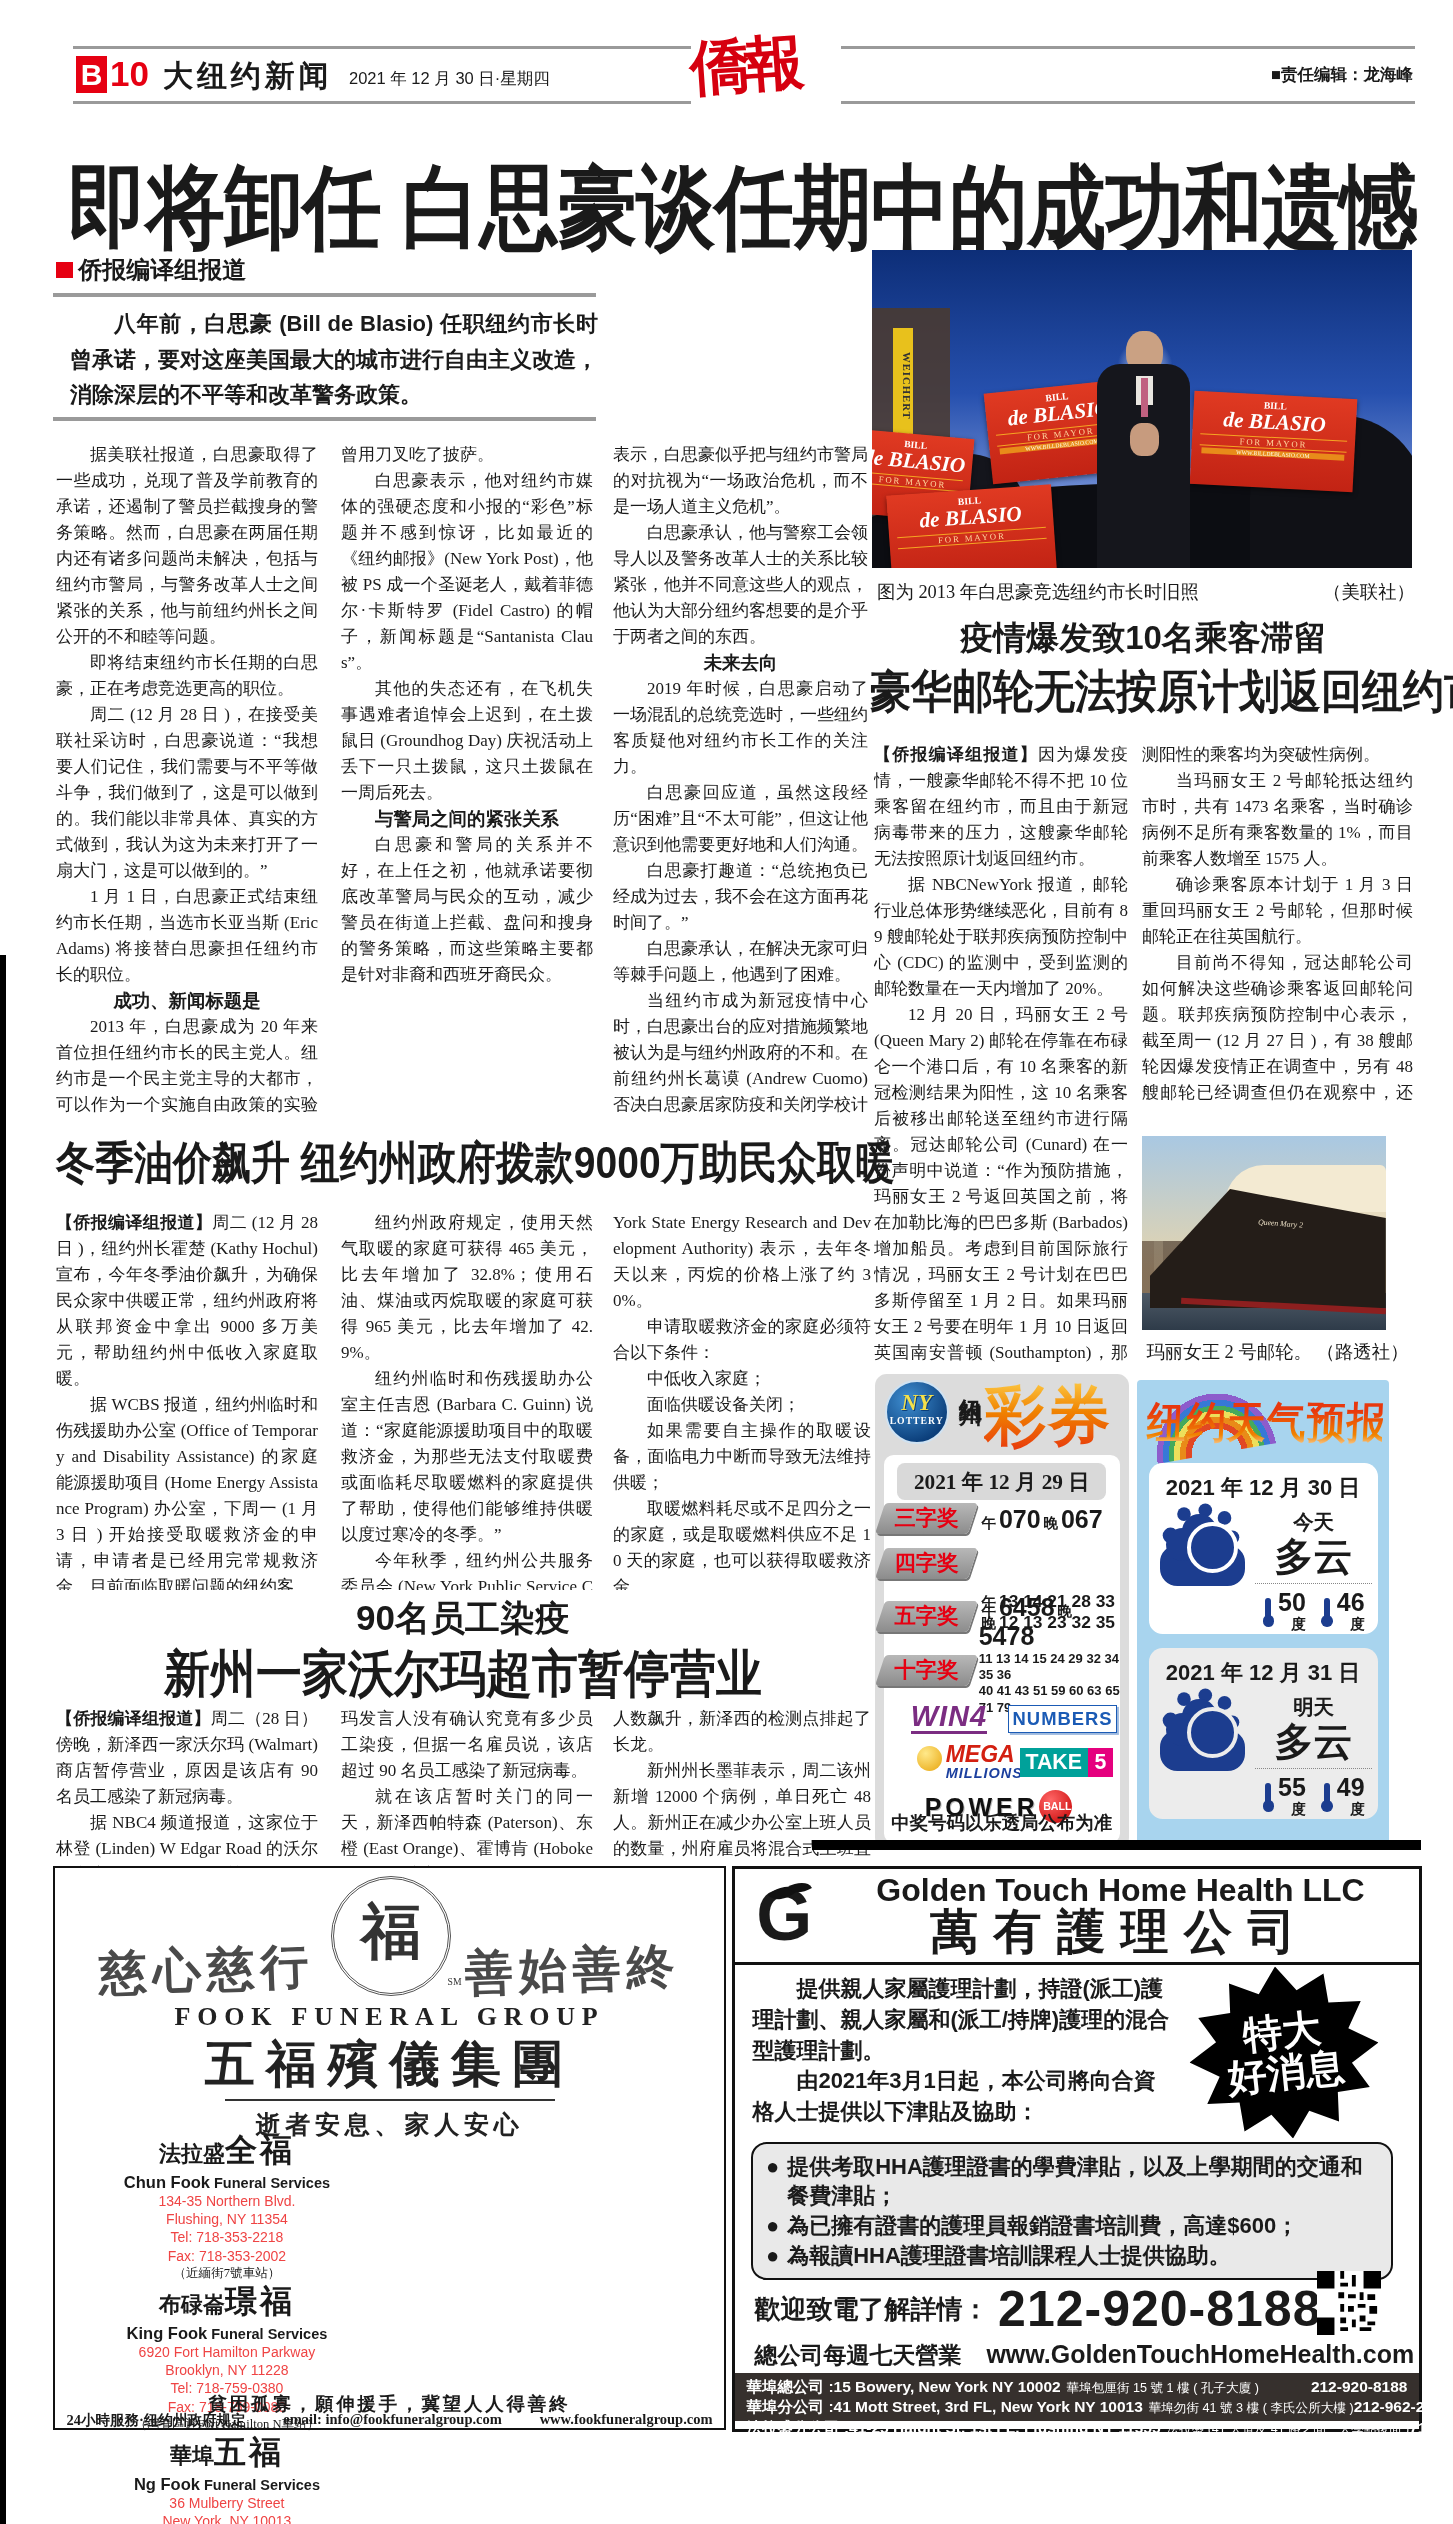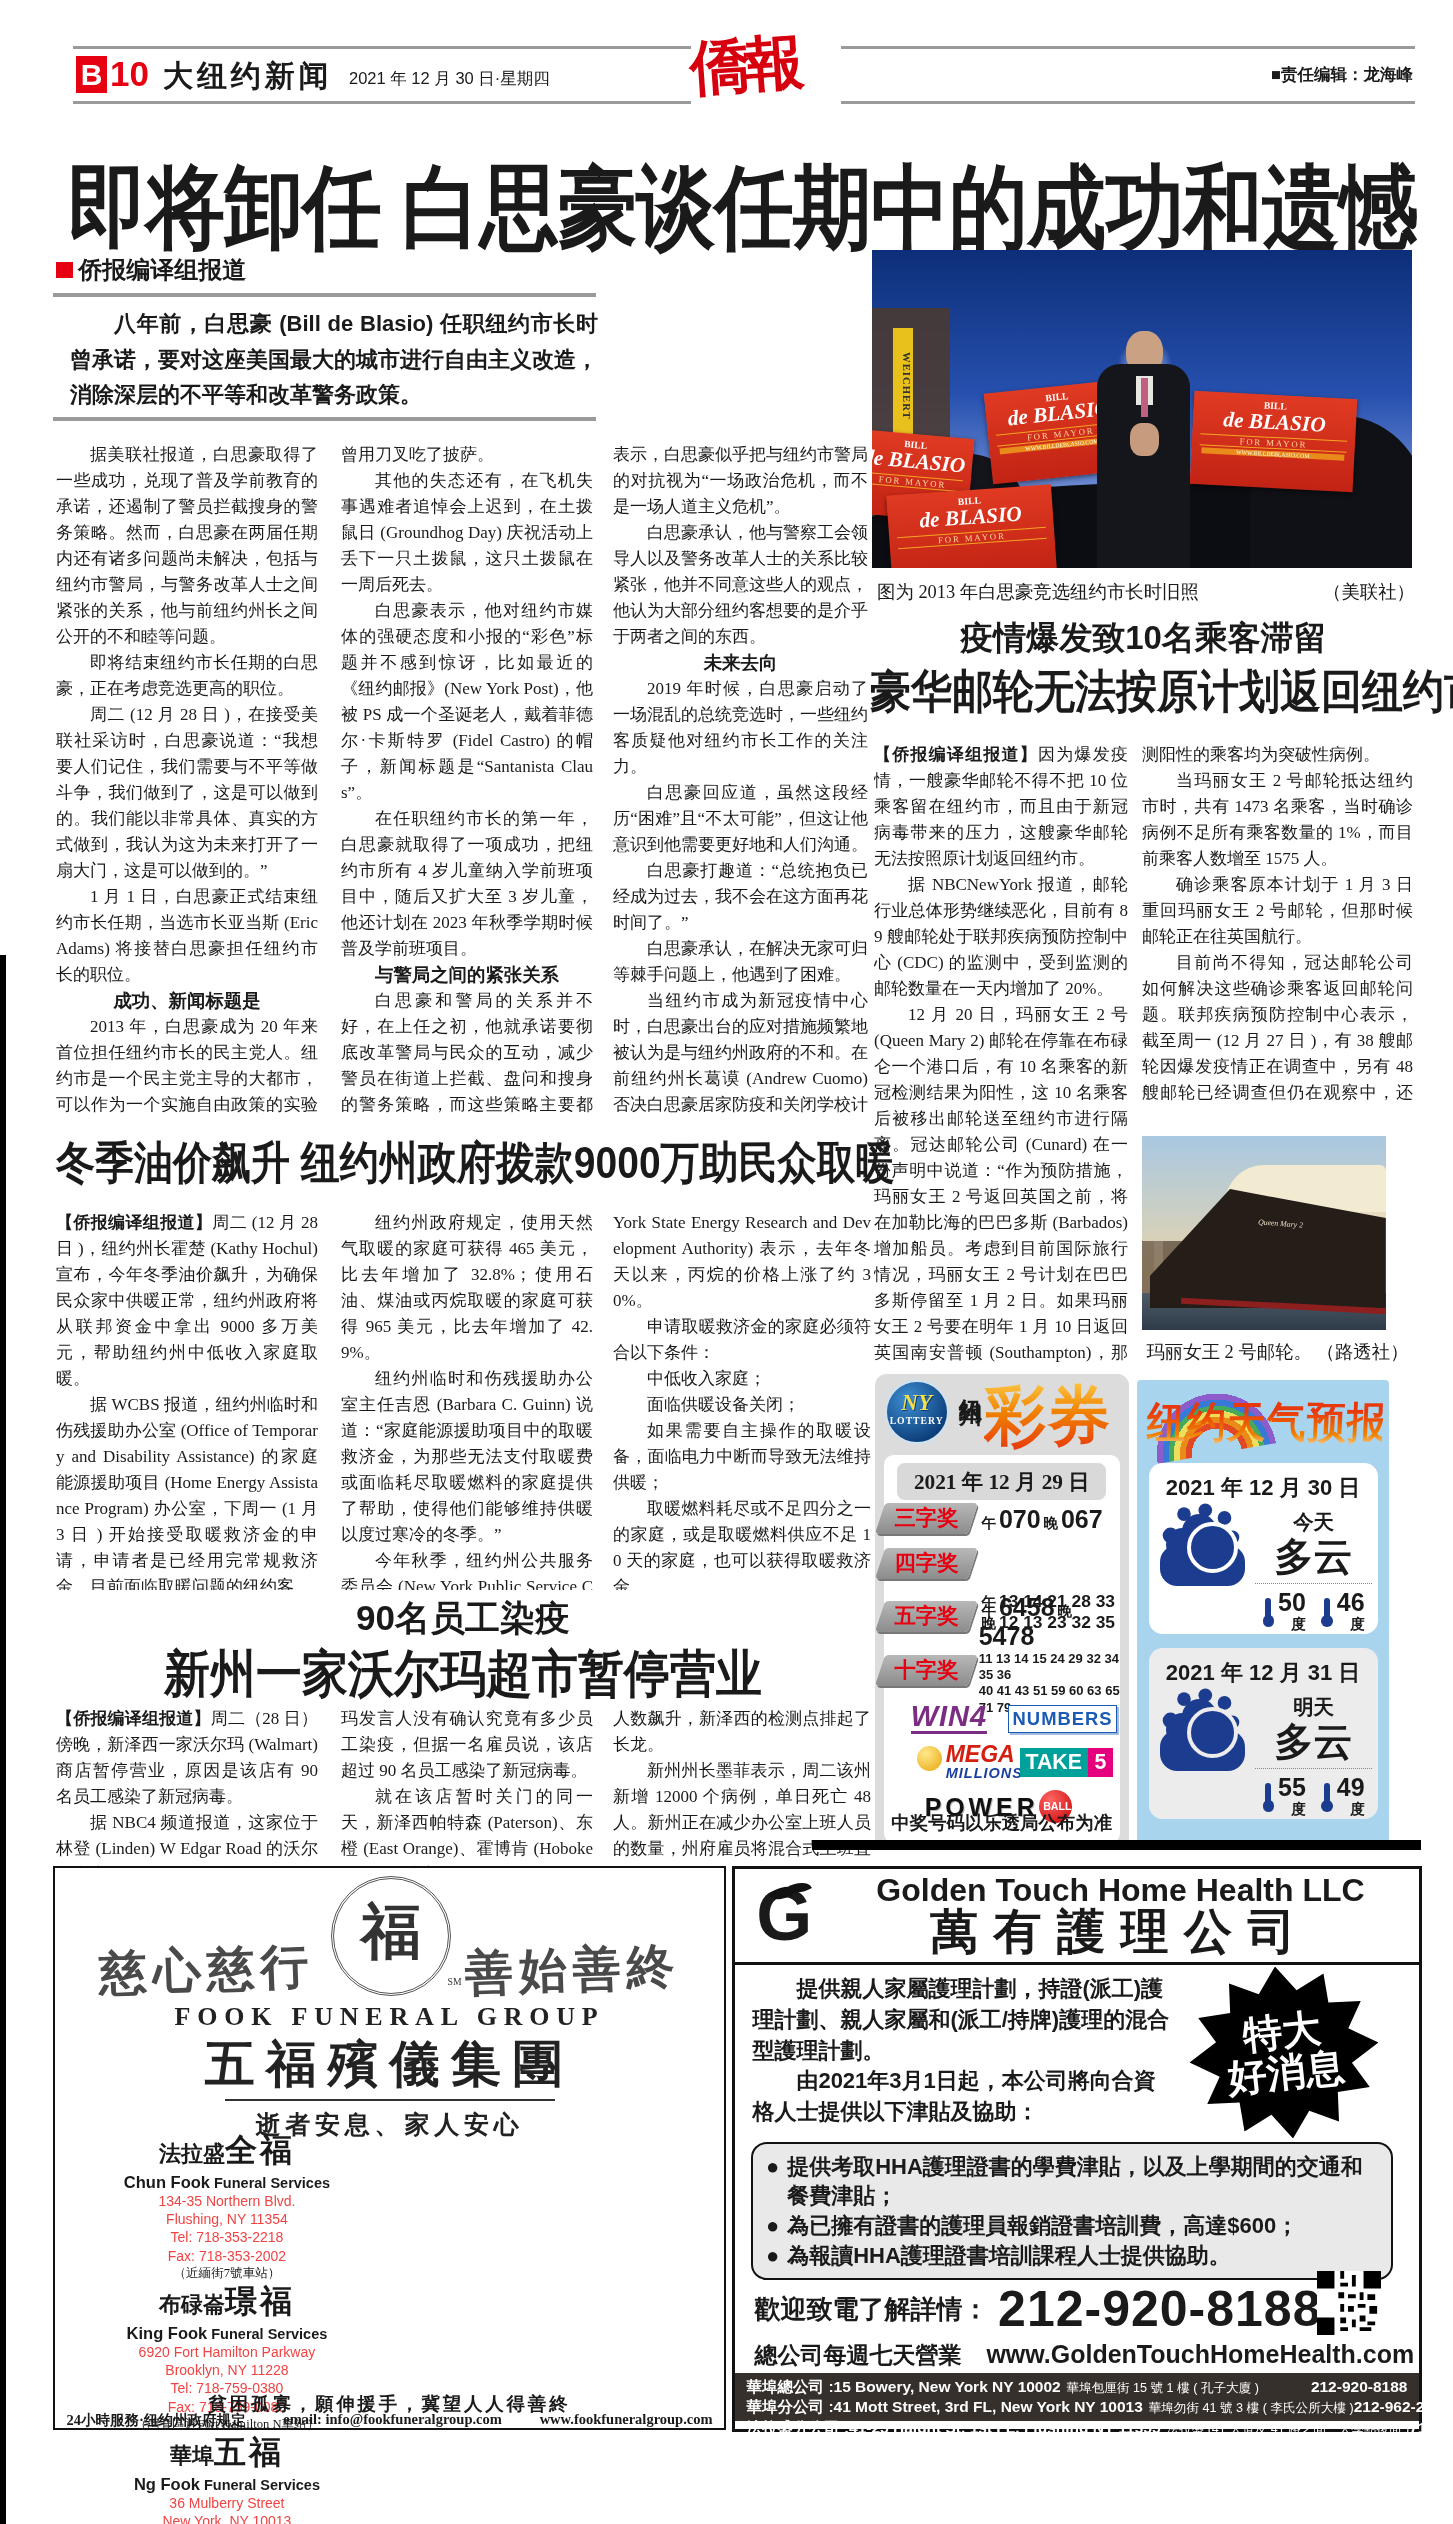--- a/index.html
+++ b/index.html
@@ -222,23 +222,22 @@
 <p class="para"><span>据美联社报道，白思豪取得了一些成功，兑现了普及学前教育的承诺，还遏制了警员拦截搜身的警务策略。然而，白思豪在两届任期内还有诸多问题尚未解决，包括与纽约市警局，与警务改革人士之间紧张的关系，他与前纽约州长之间公开的不和睦等问题。</span></p>
     <p class="para"><span>即将结束纽约市长任期的白思豪，正在考虑竞选更高的职位。</span></p>
     <p class="para"><span>周二 (12 月 28 日 )，在接受美联社采访时，白思豪说道：“我想要人们记住，我们需要与不平等做斗争，我们做到了，这是可以做到的。我们能以非常具体、真实的方式做到，我认为这为未来打开了一扇大门，这是可以做到的。”</span></p>
     <p class="para"><span>1 月 1 日，白思豪正式结束纽约市长任期，当选市长亚当斯 (Eric Adams) 将接替白思豪担任纽约市长的职位。</span></p>
     <p class="para p-sub"><span>成功、新闻标题是</span></p>
     <p class="para"><span>2013 年，白思豪成为 20 年来首位担任纽约市长的民主党人。纽约市是一个民主党主导的大都市，可以作为一个实施自由政策的实验室，白思豪推动实现了每小时 15 美元的最低工资，遏制了警员拦截搜身的警务策略。</span></p>
   </div>
 <div class="abs col" style="left:341px;top:442px;width:252px;height:675px;">
 
 <p class="para p-cont"><span>曾用刀叉吃了披萨。</span></p>
+    <p class="para"><span>白思豪表示，他对纽约市媒体的强硬态度和小报的“彩色”标题并不感到惊讶，比如最近的《纽约邮报》(New York Post)，他被 PS 成一个圣诞老人，戴着菲德尔·卡斯特罗 (Fidel Castro) 的帽子，新闻标题是“Santanista Claus”。</span></p>
     <p class="para"><span>其他的失态还有，在飞机失事遇难者追悼会上迟到，在土拨鼠日 (Groundhog Day) 庆祝活动上丢下一只土拨鼠，这只土拨鼠在一周后死去。</span></p>
-    <p class="para"><span>白思豪表示，他对纽约市媒体的强硬态度和小报的“彩色”标题并不感到惊讶，比如最近的《纽约邮报》(New York Post)，他被 PS 成一个圣诞老人，戴着菲德尔·卡斯特罗 (Fidel Castro) 的帽子，新闻标题是“Santanista Claus”。</span></p>
-    <p class="para"><span>在任职纽约市长的第一年，白思豪就取得了一项成功，把纽约市所有 4 岁儿童纳入学前班项目中，随后又扩大至 3 岁儿童，他还计划在 2023 年秋季学期时候普及学前班项目。</span></p>
     <p class="para p-sub"><span>与警局之间的紧张关系</span></p>
     <p class="para"><span>白思豪和警局的关系并不好，在上任之初，他就承诺要彻底改革警局与民众的互动，减少警员在街道上拦截、盘问和搜身的警务策略，而这些策略主要都是针对非裔和西班牙裔民众。</span></p>
   </div>
 <div class="abs col" style="left:613px;top:442px;width:255px;height:675px;">
 
 <p class="para p-cont"><span>表示，白思豪似乎把与纽约市警局的对抗视为“一场政治危机，而不是一场人道主义危机”。</span></p>
     <p class="para"><span>白思豪承认，他与警察工会领导人以及警务改革人士的关系比较紧张，他并不同意这些人的观点，他认为大部分纽约客想要的是介乎于两者之间的东西。</span></p>
     <p class="para p-sub"><span>未来去向</span></p>
     <p class="para"><span>2019 年时候，白思豪启动了一场混乱的总统竞选时，一些纽约客质疑他对纽约市长工作的关注力。</span></p>
     <p class="para"><span>白思豪回应道，虽然这段经历“困难”且“不太可能”，但这让他意识到他需要更好地和人们沟通。</span></p>

